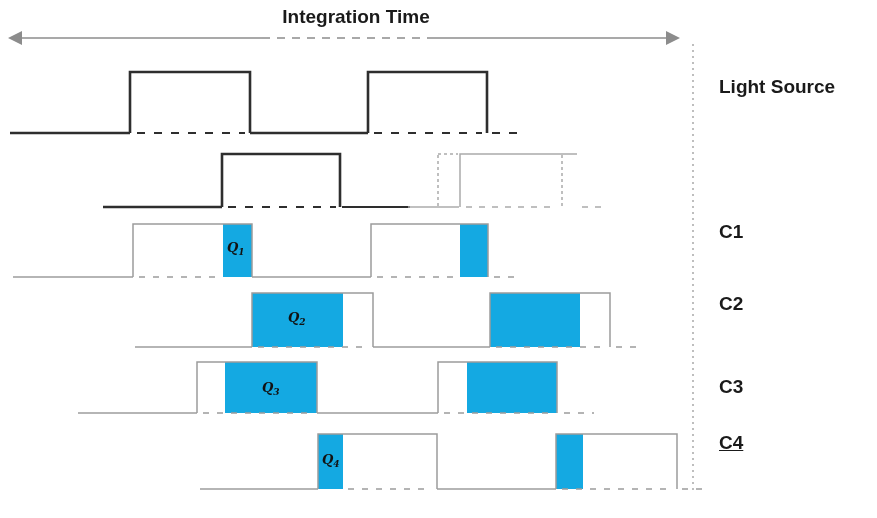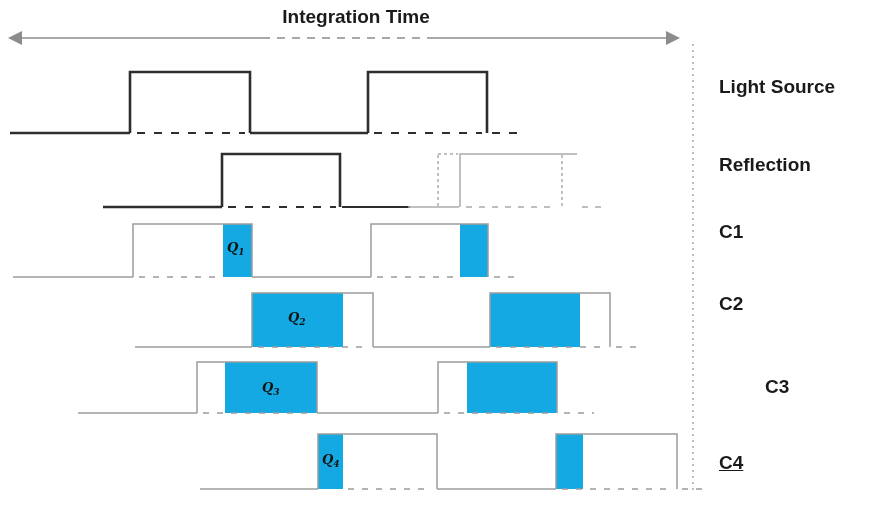--- a/index.html
+++ b/index.html
@@ -3,21 +3,21 @@
 <meta charset="utf-8">
 <style>
   html,body{margin:0;padding:0;}
   body{width:877px;height:518px;background:#ffffff;position:relative;overflow:hidden;
        font-family:"Liberation Sans", sans-serif;}
   .stage{position:absolute;left:0;top:0;width:877px;height:518px;border-radius:26px;}
   svg.diagram{position:absolute;left:0;top:0;}
   .title{position:absolute;left:228px;top:6px;width:256px;text-align:center;
          font:700 19px "Liberation Sans", sans-serif;color:#1a1a1a;letter-spacing:0px;}
   .row-label{position:absolute;left:719px;font:700 19px "Liberation Sans", sans-serif;color:#1a1a1a;white-space:nowrap;}
-  .rl0{top:76px;} .rl1{top:154px;} .rl2{top:221px;} .rl3{top:293px;} .rl4{top:376px;margin-left:46px;} .rl5{top:452px;text-decoration:underline;}
+  .rl0{top:76px;} .rl1{top:154px;} .rl2{top:221px;} .rl3{top:293px;} .rl4{top:376px;} .rl5{top:432px;text-decoration:underline;}
   .qlabel{font:italic 700 13px "DejaVu Serif", serif;fill:#121212;}
   .qsub{font-size:9px;font-style:italic;}
 </style>
 </head>
 <body>
 
 <div class="stage">
   <div class="title">Integration Time</div>
 
   <svg class="diagram" width="877" height="518" viewBox="0 0 877 518" xmlns="http://www.w3.org/2000/svg">
@@ -81,18 +81,17 @@
       <line x1="348" y1="489" x2="431" y2="489" stroke="#9C9C9C" stroke-width="1.5" stroke-dasharray="6 8"></line>
       <line x1="437" y1="489" x2="556" y2="489" stroke="#9C9C9C" stroke-width="1.5"></line>
       <line x1="562" y1="489" x2="671" y2="489" stroke="#9C9C9C" stroke-width="1.5" stroke-dasharray="6 8"></line>
       <line x1="682" y1="489" x2="707" y2="489" stroke="#9C9C9C" stroke-width="1.5" stroke-dasharray="6 8"></line>
       <polyline points="318,489 318,434 437,434 437,489" fill="none" stroke="#9C9C9C" stroke-width="1.5"></polyline>
       <polyline points="556,489 556,434 677,434 677,489" fill="none" stroke="#9C9C9C" stroke-width="1.5"></polyline>
       <text x="322" y="464" class="qlabel"><tspan>Q</tspan><tspan class="qsub" dy="3">4</tspan></text>
     </svg>
 
   <div class="row-label rl0">Light Source</div>
-  <div class="row-label rl1">Reflection</div>
   <div class="row-label rl2">C1</div>
   <div class="row-label rl3">C2</div>
   <div class="row-label rl4">C3</div>
   <div class="row-label rl5">C4</div>
 </div>
 
 </body></html>

